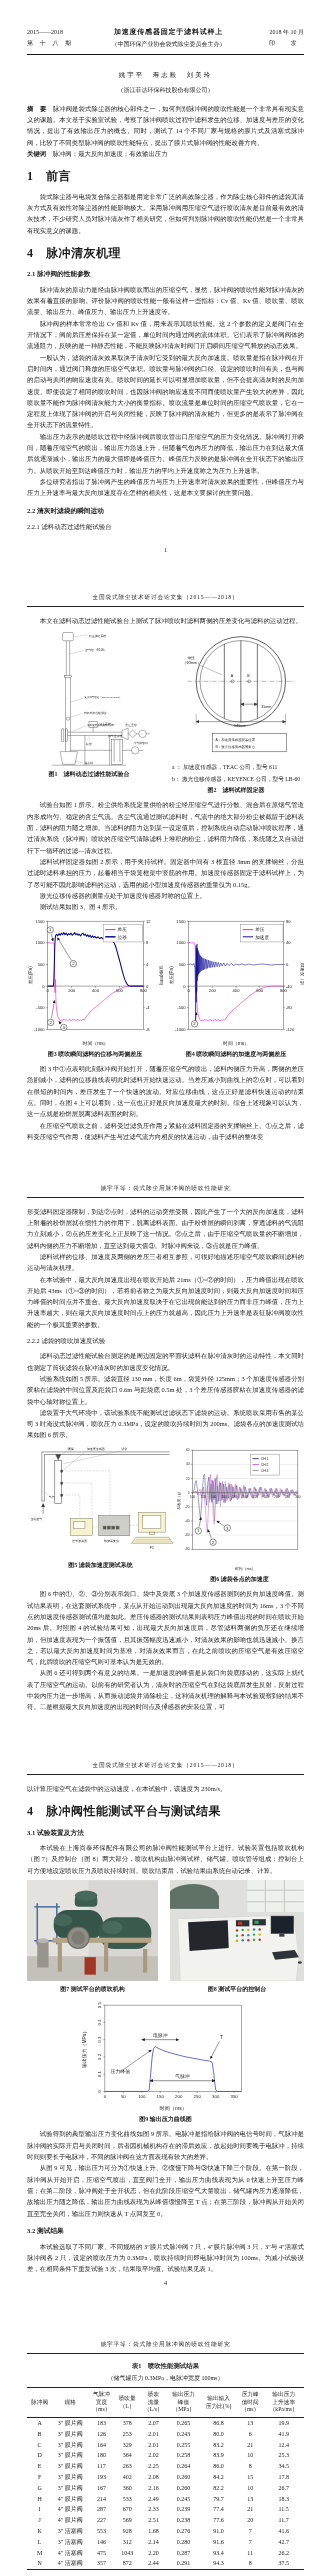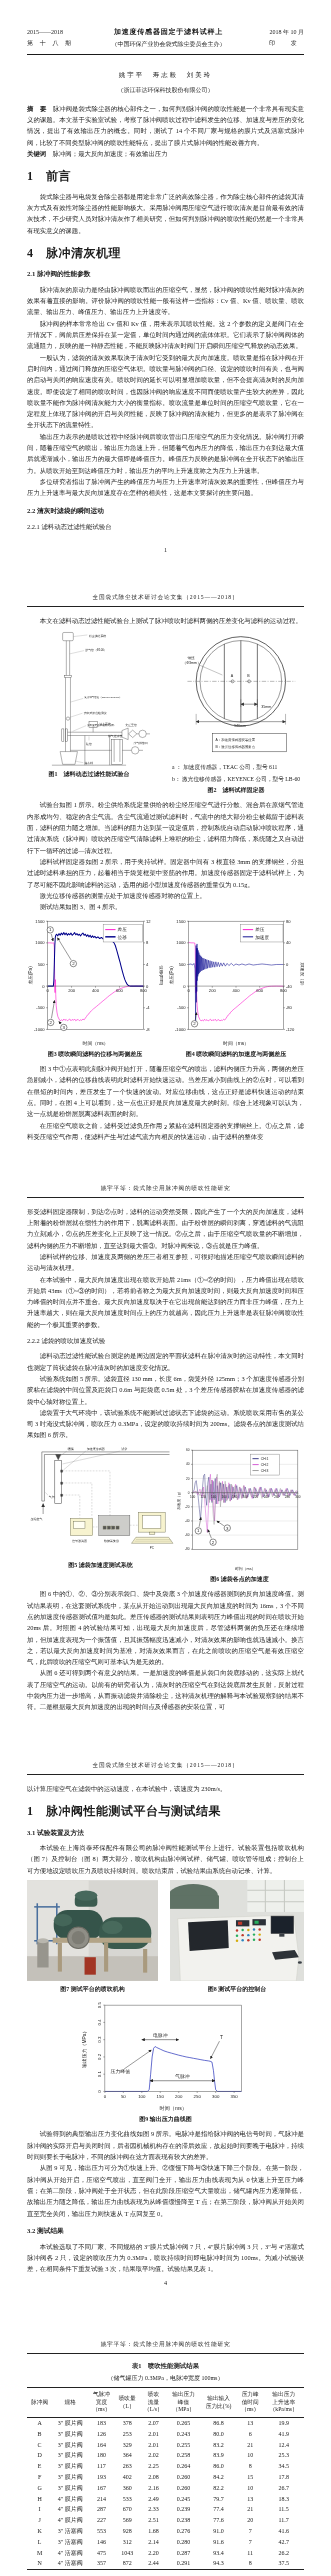--- a/index.html
+++ b/index.html
@@ -502,21 +502,21 @@
     <div>
         <p class="para">图 6 中的①、②、③分别表示袋口、袋中及袋底 3 个加速度传感器测到的反向加速度峰值。测试结果表明，在这套测试系统中，某点从开始运动到出现最大反向加速度的时间为 16ms，3 个不同点的加速度传感器测试值均是如此。差压传感器的测试结果则表明压力峰值出现的时间在喷吹开始 20ms 后。对照图 4 的试验结果可知，出现最大反向加速度后，尽管滤料两侧的负压还在继续增加，但加速度表现为一个振荡值，且其振荡幅度迅速减小，对清灰效果的影响也就迅速减小。换言之，若以最大反向加速度时间为基准，对清灰效果而言，在此之前喷吹的压缩空气是有效压缩空气，此后喷吹的压缩空气则可基本认为是无效的。</p>
         <p class="para">从图 6 还可得到两个有意义的结果。一是加速度的峰值是从袋口向袋底移动的，这实际上就代表了压缩空气的运动。以前有的研究者认为，清灰时的压缩空气在到达袋底后发生反射，反射过程中袋内压力进一步增高，从而振动滤袋并清除粉尘，这种清灰机理的解释与本试验观察到的结果不符。二是根据最大反向加速度的出现的时间点及传感器的安装位置，可</p>
       </div>
     <div class="pageno" style="bottom:29px">3</div>
   </section>
 
   <section class="page" id="pg4">
     <div class="runhead">全国袋式除尘技术研讨会论文集（2015——2018）</div>
     <p class="para cont">以计算压缩空气在滤袋中的运动速度，在本试验中，该速度为 230m/s。</p>
-    <h2 class="sec">1　脉冲阀性能测试平台与测试结果</h2>
+    <h2 class="sec">4　脉冲阀性能测试平台与测试结果</h2>
     <h3 class="sub">3.1 试验装置及方法</h3>
     <div>
         <p class="para">本试验在上海尚泰环保配件有限公司的脉冲阀性能测试平台上进行。试验装置包括喷吹机构（图 7）及控制台（图 8）两大部分，喷吹机构由脉冲阀试样、储气罐、喷吹管等组成；控制台上可方便地设定喷吹压力及喷吹持续时间。喷吹结束后，试验结果由系统自动记录、计算。</p>
       </div>
 
     <div class="figrow">
       <div class="figcol">
         <svg width="131" height="101" viewBox="0 0 255 196">
           <rect width="255" height="196" fill="#d7d6d2"></rect>
           <rect x="0" y="0" width="120" height="150" fill="#e3e2de"></rect>

